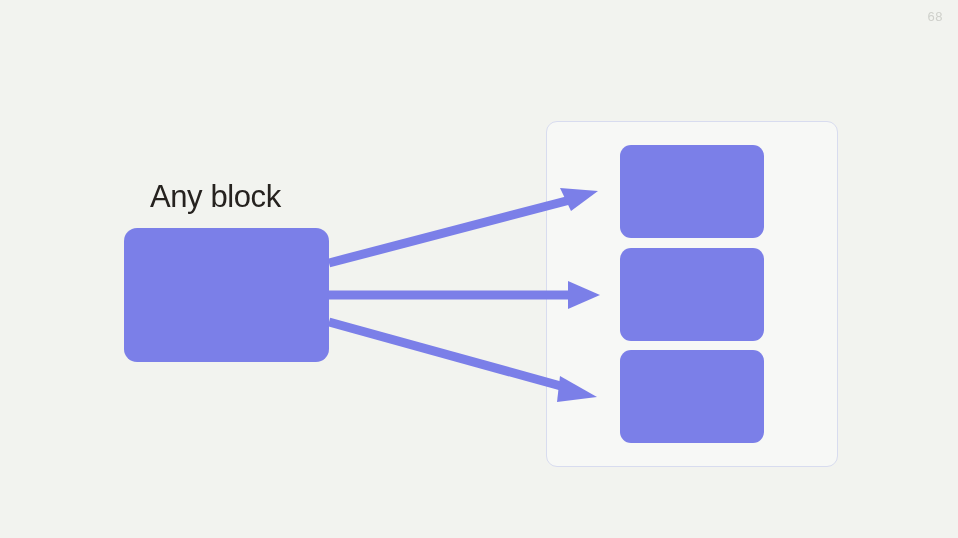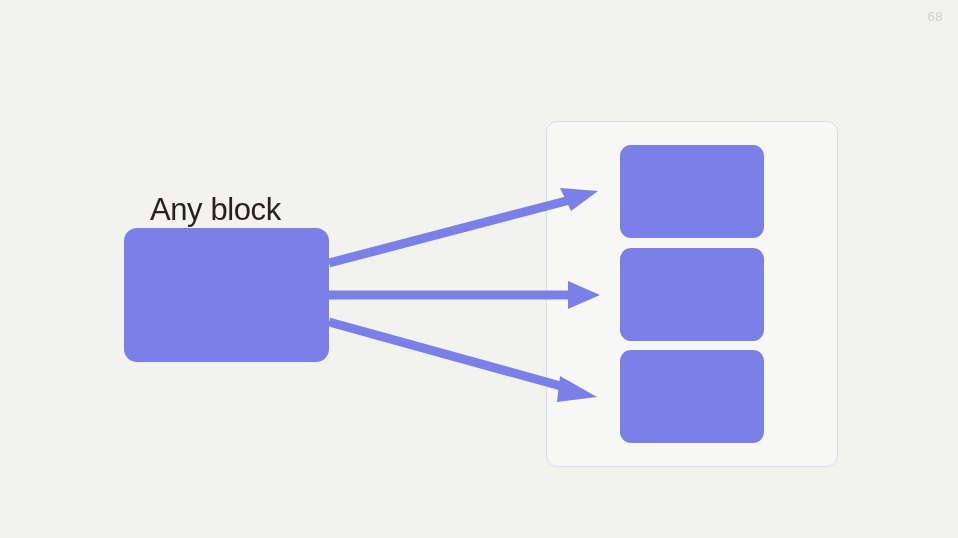--- a/index.html
+++ b/index.html
@@ -36,21 +36,21 @@
   .heading {
     position: absolute;
     color: #26221f;
     font-family: "Liberation Sans", sans-serif;
     font-weight: 400;
     white-space: nowrap;
     letter-spacing: -0.4px;
   }
   .heading-left {
     left: 150px;
-    top: 192px;
+    top: 179px;
     font-size: 31px;
   }
   .heading-right {
     left: 536px;
     top: 67px;
     font-size: 35px;
   }
 
   
   .source-block {

